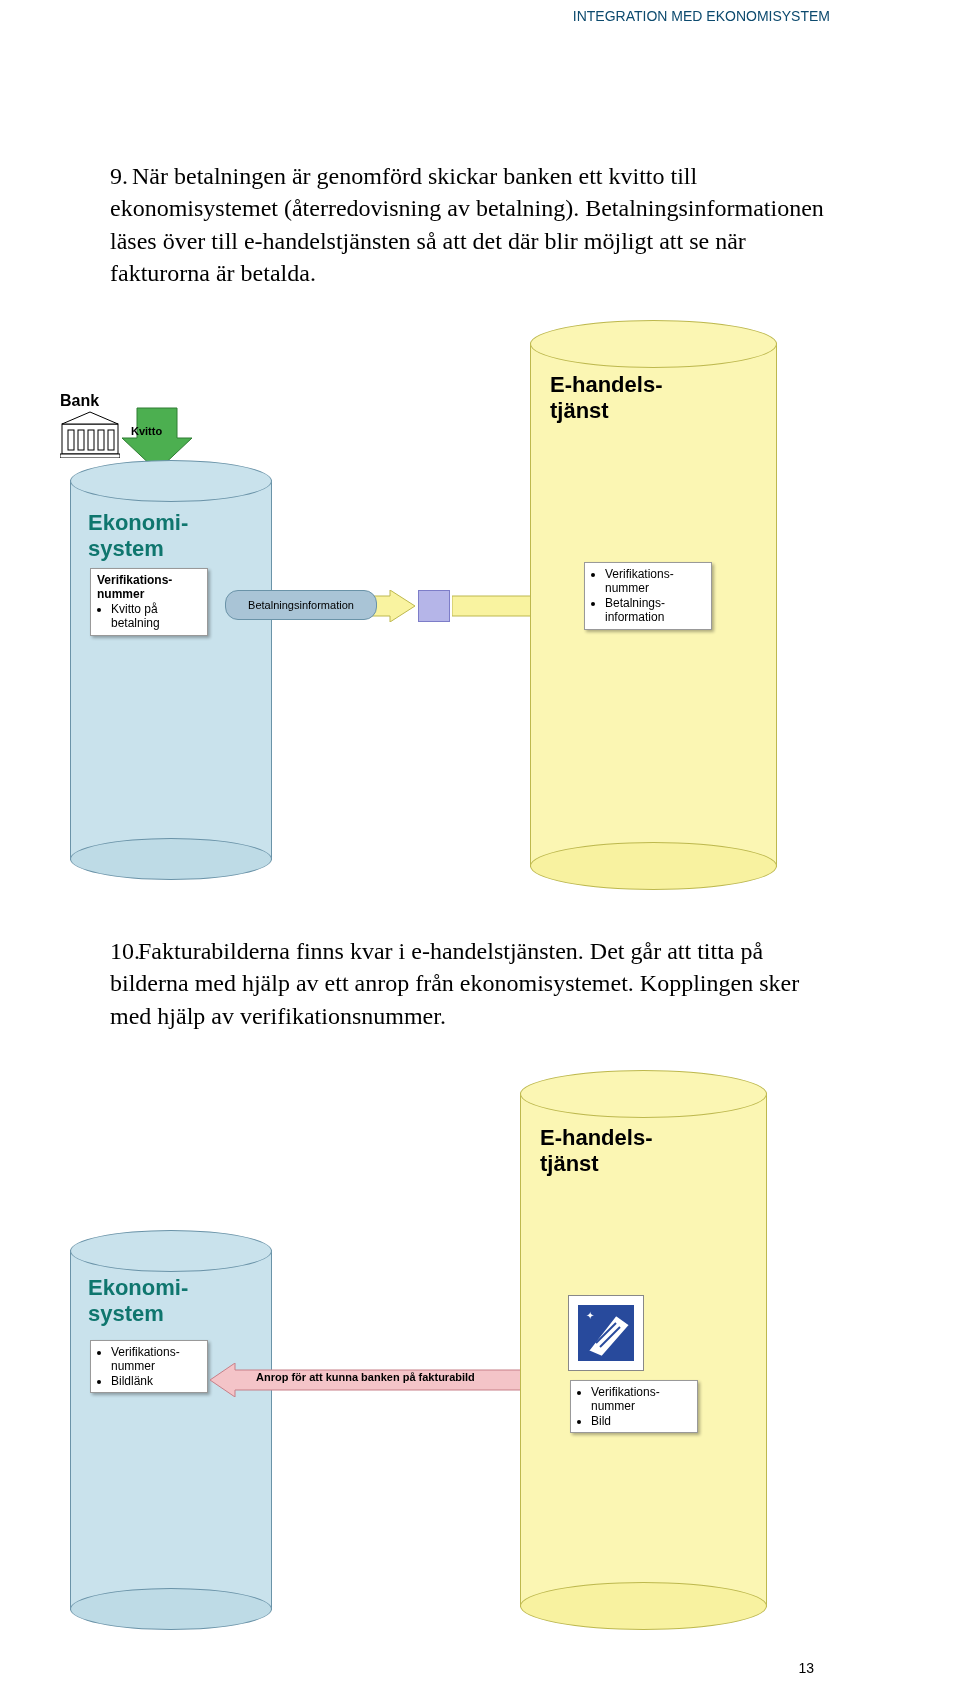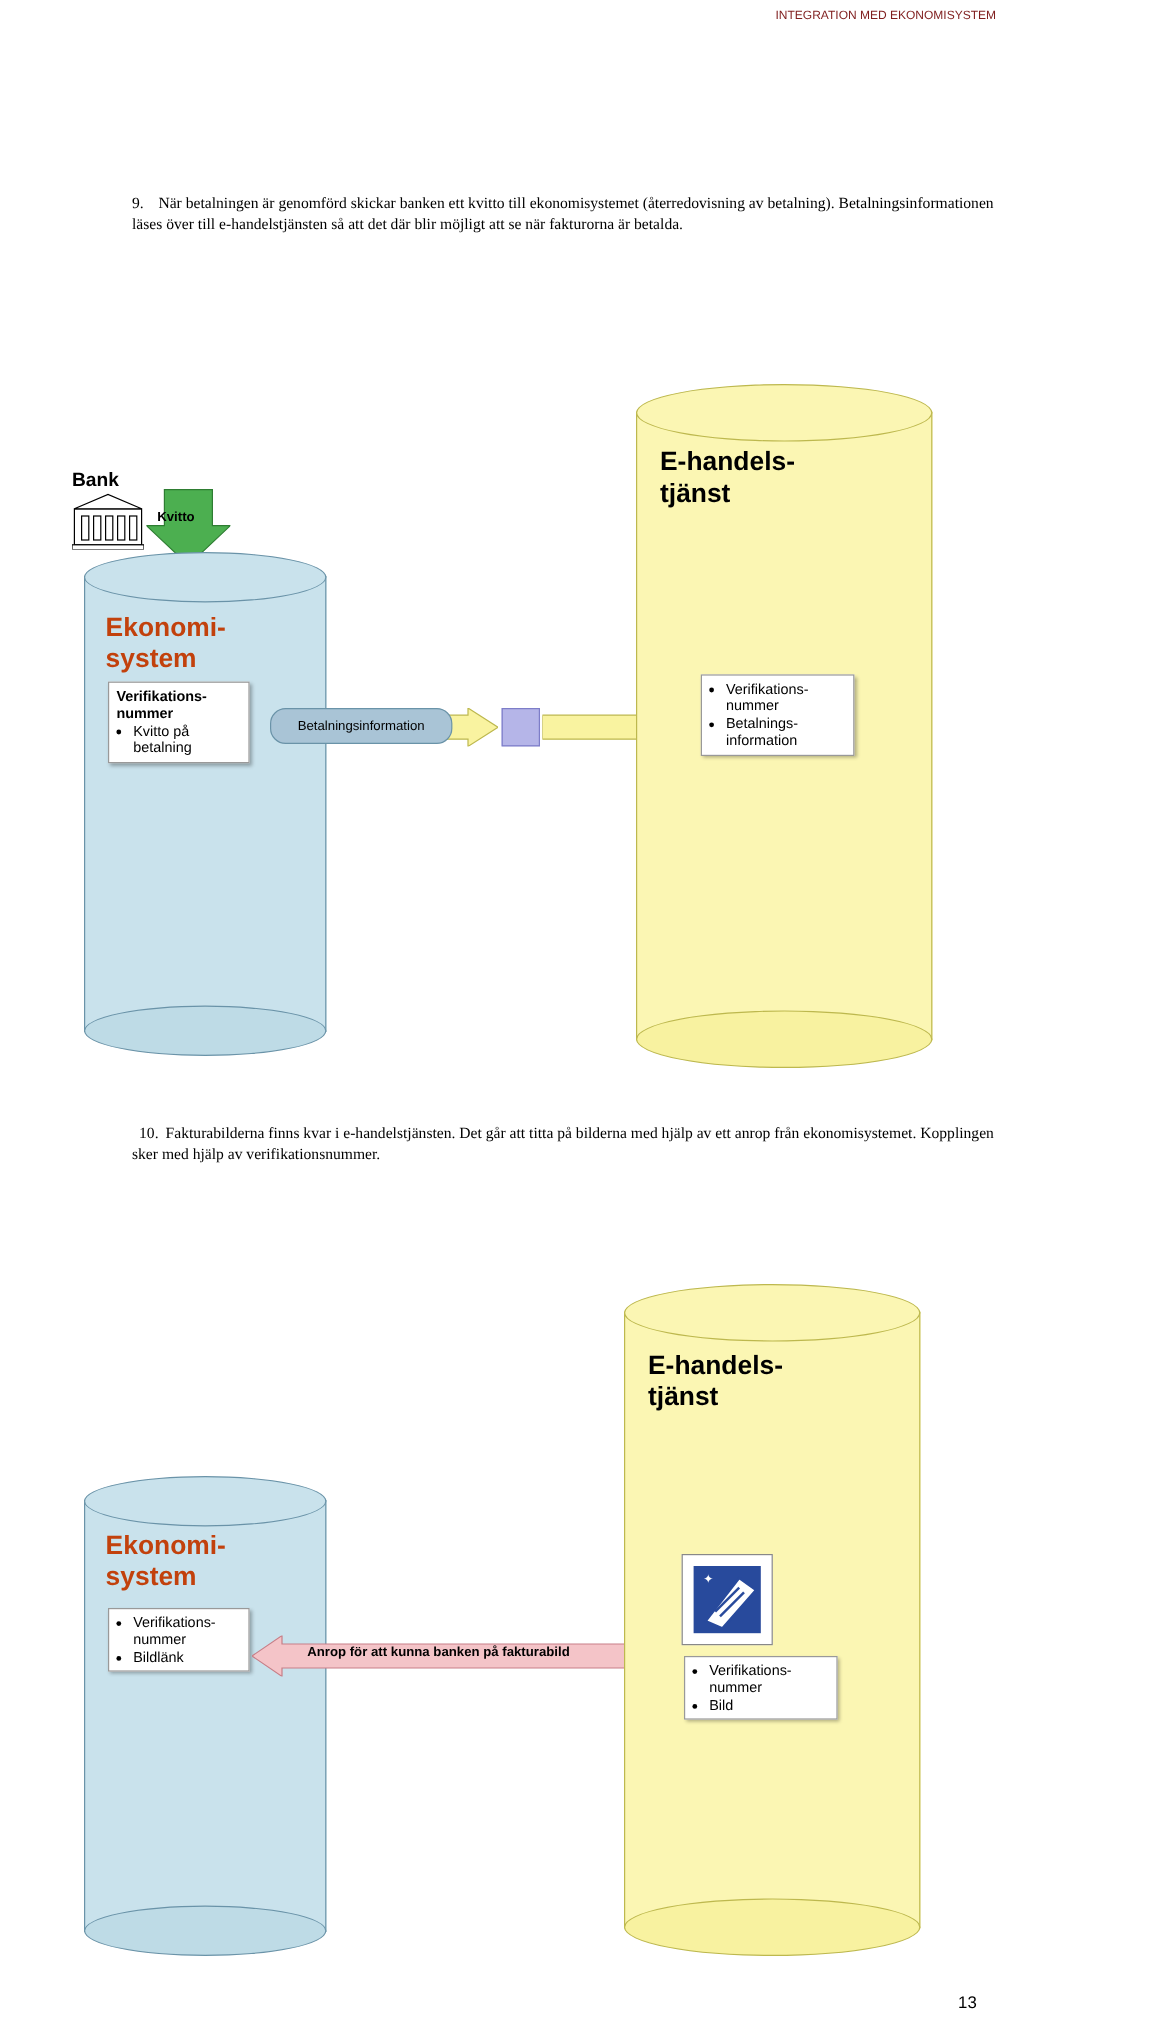--- a/index.html
+++ b/index.html
@@ -10,28 +10,28 @@
     color: #000;
     width: 960px;
     height: 1694px;
     position: relative;
   }
   .header {
     position: absolute;
     top: 8px;
     right: 130px;
     font-family: Arial, sans-serif;
-    font-size: 10px;
-    color: #7f1d1d;
+    font-size: 14px;
+    color: #0c4a6e;
   }
   .body-text {
     position: absolute;
     left: 110px;
     width: 720px;
-    font-size: 13px;
+    font-size: 24px;
     line-height: 1.35;
   }
   .para1 { top: 160px; }
   .para1 .num { display:inline-block; width:22px; }
   .para1 .body { display:inline; }
   .para2 { top: 935px; }
   .para2 .num { display:inline-block; width:28px;text-align:center; }
   .page-number {
     position: absolute;
     bottom: 18px;
@@ -77,21 +77,21 @@
     position:absolute;
   }
   .cyl-yellow .top-ellipse { top:0; height:46px; background:#fbf6b3; border-color:#bdb84e; }
   .cyl-yellow .bot-ellipse { bottom:0; height:46px; background:#f8f2a0; border-color:#bdb84e; }
   .cyl-yellow .body {
     position:absolute; left:0; top:23px; bottom:23px; width:100%;
     background:#fbf6b3; border-left:1px solid #bdb84e; border-right:1px solid #bdb84e;
   }
   .cyl-title {
     position:absolute; font-family:Arial,sans-serif; font-weight:bold; font-size:22px;
-    color:#c2410c;
+    color:#0f766e;
   }
   .cyl-title.black { color:#000; }
 
   .note-box {
     position:absolute; background:#fff; border:1px solid #999;
     box-shadow: 2px 2px 3px rgba(0,0,0,0.3);
     font-family:Arial,sans-serif; font-size:12px; padding:4px 6px;
     line-height:1.2;
   }
   .note-box .b { font-weight:bold; }

